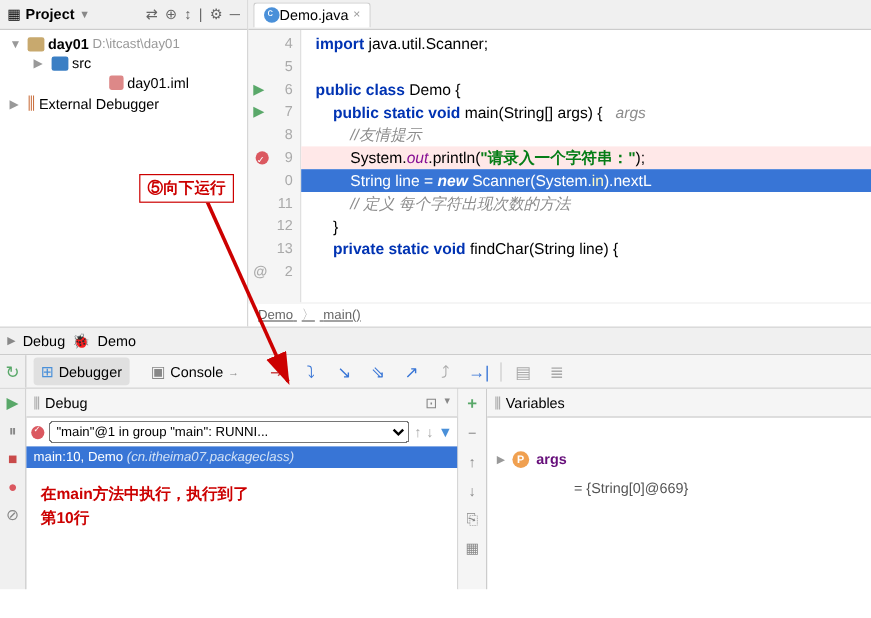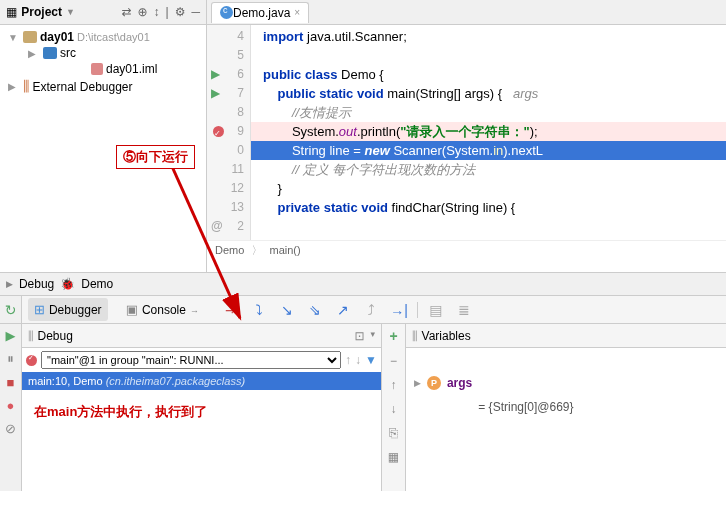--- a/index.html
+++ b/index.html
@@ -40,21 +40,21 @@
 .code-line.marked { background: #ffe8e8; }
 .code-line.hl { background: #3875d6; color: #fff; }
 .code-line.hl .kw { color: #fff; font-style: italic; }
 .code-line.hl .kwi { color: #fef9c3; }
 .kw { color: #0033b3; font-weight: bold; }
 .str { color: #067d17; font-weight: bold; }
 .cmt { color: #8c8c8c; font-style: italic; }
 .field { color: #871094; font-style: italic; }
 .ident { color: #000; margin-top: 44px; }
 .pargs { color: #8c8c8c; font-style: italic; }
-.breadcrumb { height: 32px; background: #fff; border-top: 1px solid #eee; padding: 2px 8px; font-size: 11px; color: #666; }
+.breadcrumb { height: 20px; background: #fff; border-top: 1px solid #eee; padding: 2px 8px; font-size: 11px; color: #666; text-decoration: underline; }
 .breadcrumb .sep { color: #aaa; margin: 0 4px; }
 .debug-header { height: 24px; background: #f0f0f0; border-top: 1px solid #ccc; border-bottom: 1px solid #ccc; display: flex; align-items: center; padding: 0 6px; font-size: 12px; gap: 6px; }
 .debug-header .bug-icon { color: #59a869; }
 .toolbar-row { height: 28px; background: #f5f5f5; border-bottom: 1px solid #ccc; display: flex; align-items: center; }
 .left-toolstrip { width: 22px; height: 100%; background: #f0f0f0; border-right: 1px solid #ccc; display: flex; align-items: center; justify-content: center; }
 .left-toolstrip span { color: #59a869; font-size: 14px; }
 .tab-btns { display: flex; align-items: center; padding: 0 6px; gap: 12px; }
 .tab-btn { display: flex; align-items: center; gap: 4px; padding: 4px 6px; font-size: 12px; cursor: pointer; }
 .tab-btn.active { background: #e0e0e0; border-radius: 3px; }
 .tab-btn .icon { font-size: 13px; }
@@ -267,20 +267,21 @@
         <span>↑</span>
         <span>↓</span>
         <span class="filter">▼</span>
       </div>
     </div>
     <div class="stack-row">
       <span>main:10, Demo </span><span class="pkg">(cn.itheima07.packageclass)</span>
     </div>
     <div class="annotation-box">
       <div>在main方法中执行，执行到了</div>
+      <div>第10行</div>
     </div>
   </div>
   <div class="vars-panel">
     <div class="vtool2">
       <span class="add">+</span>
       <span>−</span>
       <span>↑</span>
       <span>↓</span>
       <span>⎘</span>
       <span>▦</span>

